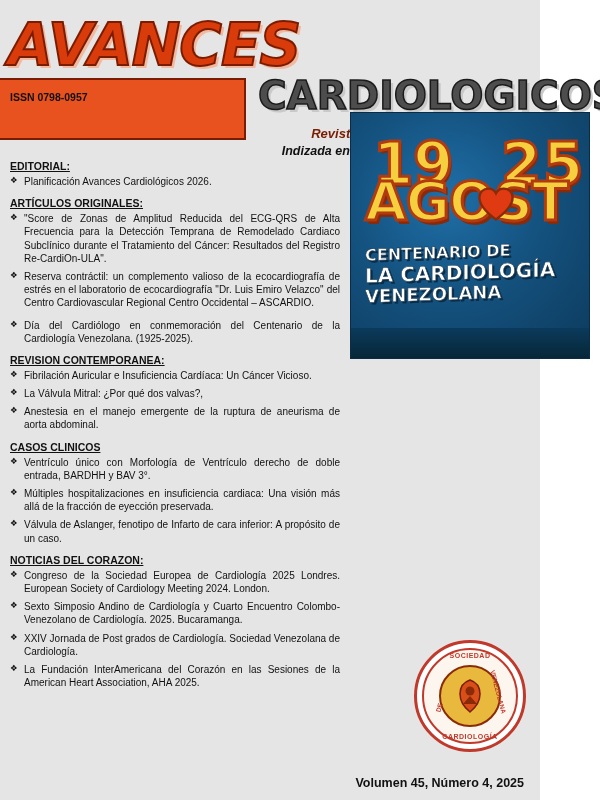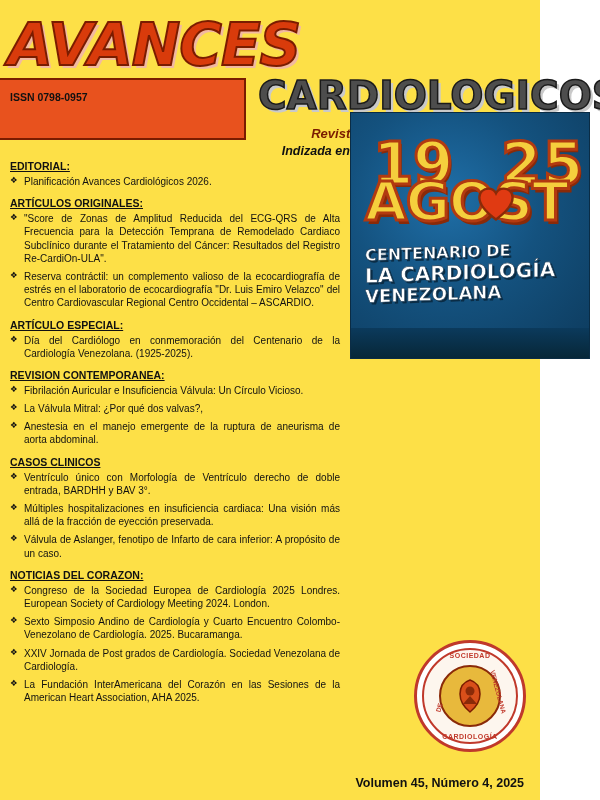--- a/index.html
+++ b/index.html
@@ -4,21 +4,21 @@
 <style>
   * { box-sizing: border-box; }
   html, body { margin:0; padding:0; }
   body {
     width:600px; height:800px;
     font-family:"Liberation Sans", sans-serif;
     background:#ffffff;
     overflow:hidden;
     position:relative;
   }
-  .page { position:relative; width:540px; height:800px; background:#fde047; }
+  .page { position:relative; width:540px; height:800px; background:#e5e5e5; }
 
   
   .masthead { position:relative; height:160px; }
   .avances {
     position:absolute; left:8px; top:16px;
     font-family:"DejaVu Sans", sans-serif;
     font-weight:bold; font-style:italic;
     font-size:58px; letter-spacing:-1px;
     color:#d93b0b;
     -webkit-text-stroke:2px #7a1c00;
@@ -230,30 +230,29 @@
 
       <div class="sec-block">
         <div class="sec-title">ARTÍCULOS ORIGINALES:</div>
         <ul class="items">
           <li>"Score de Zonas de Amplitud Reducida del ECG-QRS de Alta Frecuencia para la Detección Temprana de Remodelado Cardiaco Subclínico durante el Tratamiento del Cáncer: Resultados del Registro Re-CardiOn-ULA".</li>
           <li>Reserva contráctil: un complemento valioso de la ecocardiografía de estrés en el laboratorio de ecocardiografía "Dr. Luis Emiro Velazco" del Centro Cardiovascular Regional Centro Occidental – ASCARDIO.</li>
         </ul>
       </div>
 
       <div class="sec-block">
-        <div class="sec-title">ARTÍCULO ESPECIAL:</div>
         <ul class="items">
           <li>Día del Cardiólogo en conmemoración del Centenario de la Cardiología Venezolana.    (1925-2025).</li>
         </ul>
       </div>
 
       <div class="sec-block">
         <div class="sec-title">REVISION CONTEMPORANEA:</div>
         <ul class="items">
-          <li>Fibrilación Auricular e Insuficiencia Válvula: Un Círculo Vicioso.</li>
+          <li>Fibrilación Auricular e Insuficiencia Cardíaca: Un Cáncer Vicioso.</li>
           <li>La Válvula Mitral: ¿Por qué dos valvas?,</li>
           <li>Anestesia en el manejo emergente de la ruptura de aneurisma de aorta abdominal.</li>
         </ul>
       </div>
 
       <div class="sec-block">
         <div class="sec-title">CASOS CLINICOS</div>
         <ul class="items">
           <li>Ventrículo único con Morfología de Ventrículo derecho de doble entrada, BARDHH y BAV 3°.</li>
           <li>Múltiples hospitalizaciones en insuficiencia cardiaca: Una visión más allá de la fracción de eyección preservada.</li>

